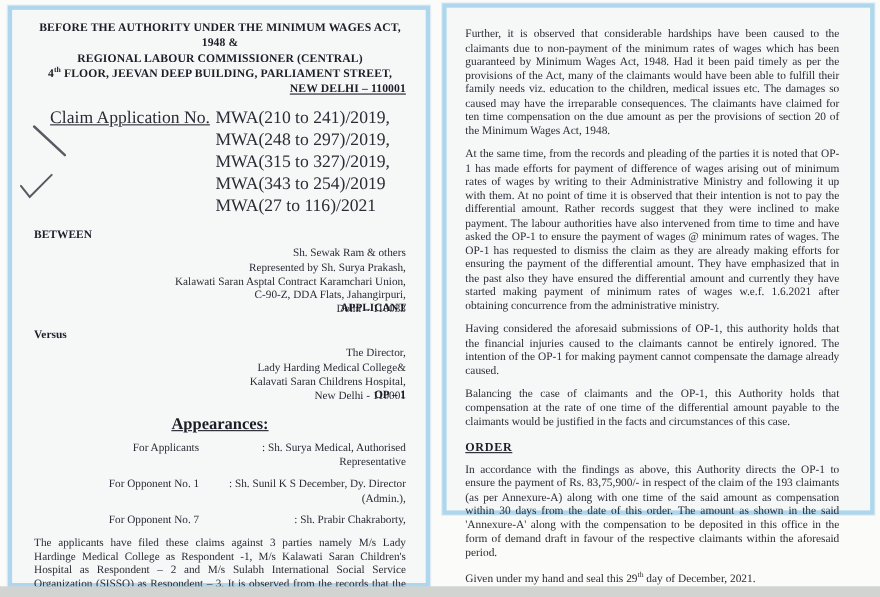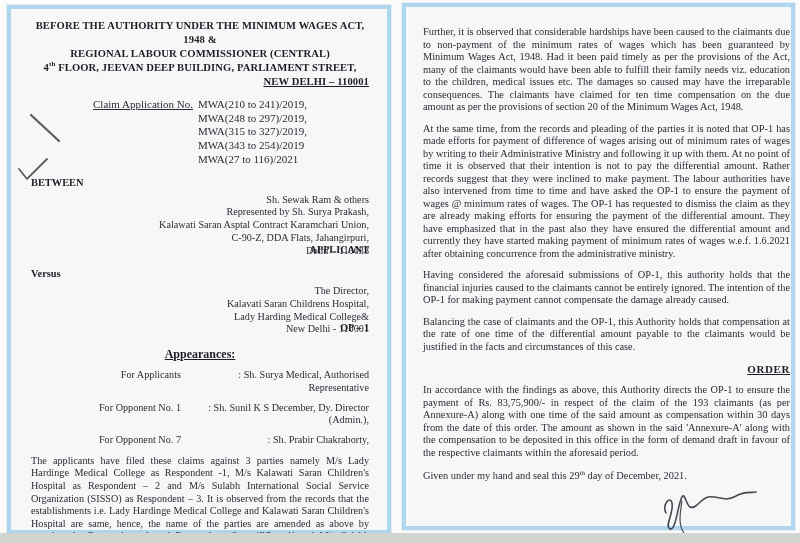--- a/index.html
+++ b/index.html
@@ -8,43 +8,43 @@
     background:#fbfbf9;
     font-family:"Liberation Serif","DejaVu Serif",serif;
     color:#2b2b35;
   }
   .bottom-band{position:absolute;left:0;bottom:0;width:800px;height:10px;background:#d2d4d2;}
   .page{
     position:absolute;box-sizing:border-box;background:#f6f8f8;
     border:4px solid #aed7ed;box-shadow:0 0 0 1px #e4eef4;
   }
   .page-left{left:7px;top:5px;width:384px;height:529px;padding:10px 18px 8px 20px;}
-  .page-right{left:402px;top:3px;width:393px;height:527px;padding:10px 1px 6px 17px;}
+  .page-right{left:402px;top:3px;width:393px;height:465px;padding:10px 28px 6px 17px;}
 
   .doc-header{text-align:center;font-weight:bold;font-size:10.6px;line-height:1.32;color:#1d1d27;letter-spacing:.1px;}
   .u{text-decoration:underline;text-align:right;}
   sup{font-size:7px;vertical-align:super;line-height:0;}
 
-  .claim-block{display:flex;justify-content:center;margin-top:9px;font-size:11px;line-height:1.25;}
+  .claim-block{display:flex;justify-content:center;margin-top:9px;font-size:16px;line-height:1.25;}
   .claim-label{text-decoration:underline;margin-right:5px;white-space:nowrap;}
   .claim-list div{white-space:nowrap;}
 
   .section-label{font-weight:bold;font-size:10.4px;margin-top:10px;color:#1d1d27;}
   .addr-block{position:relative;margin-top:6px;font-size:10.2px;line-height:1.26;text-align:right;}
   .party-tag{position:absolute;right:0;bottom:1px;font-weight:bold;font-size:10.2px;color:#1d1d27;}
 
-  .appearances-head{text-align:center;font-weight:bold;text-decoration:underline;font-size:12px;margin-top:11px;color:#1d1d27;}
+  .appearances-head{text-align:center;font-weight:bold;text-decoration:underline;font-size:15px;margin-top:11px;color:#1d1d27;}
   .appearance-row{display:flex;margin-top:7px;font-size:10.2px;line-height:1.25;text-align:right;}
   .appearance-party{width:150px;flex:0 0 150px;}
   .appearance-name{flex:1;}
 
   .para{font-size:10.2px;line-height:1.23;text-align:justify;margin-top:8px;}
   .page-right .para{font-size:10.35px;line-height:1.21;margin-top:9px;}
 
-  .order-head{text-align:right;font-weight:bold;text-decoration:underline;font-size:11px;letter-spacing:.6px;margin-top:10px;color:#1d1d27;}
+  .order-head{text-align:left;font-weight:bold;text-decoration:underline;font-size:11px;letter-spacing:.6px;margin-top:10px;color:#1d1d27;}
   .date-line{font-size:10.35px;margin-top:11px;}
 
   .sig-block{margin-top:2px;text-align:right;font-size:10.2px;line-height:1.3;}
   .sig-scribble{display:block;margin-left:auto;margin-right:28px;}
 
   .pen-marks{position:absolute;left:2px;top:98px;pointer-events:none;}
 </style>
 </head>
 <body>
 
@@ -76,22 +76,22 @@
     <div>Kalawati Saran Asptal Contract Karamchari Union,</div>
     <div>C-90-Z, DDA Flats, Jahangirpuri,</div>
     <div>Delhi – 110033</div>
     <span class="party-tag">APPLICANT</span>
   </div>
 
   <div class="section-label">Versus</div>
 
   <div class="addr-block">
     <div>The Director,</div>
+    <div>Lady Harding Medical College&amp;</div>
     <div>Kalavati Saran Childrens Hospital,</div>
-    <div>Lady Harding Medical College&amp;</div>
     <div>New Delhi - 110001</div>
     <span class="party-tag">OP – 1</span>
   </div>
 
 
   <div class="appearances-head">Appearances:</div>
 
   <div class="appearance-row">
     <span class="appearance-party">For Applicants</span>
     <span class="appearance-name">: Sh. Surya Medical, Authorised Representative</span>

